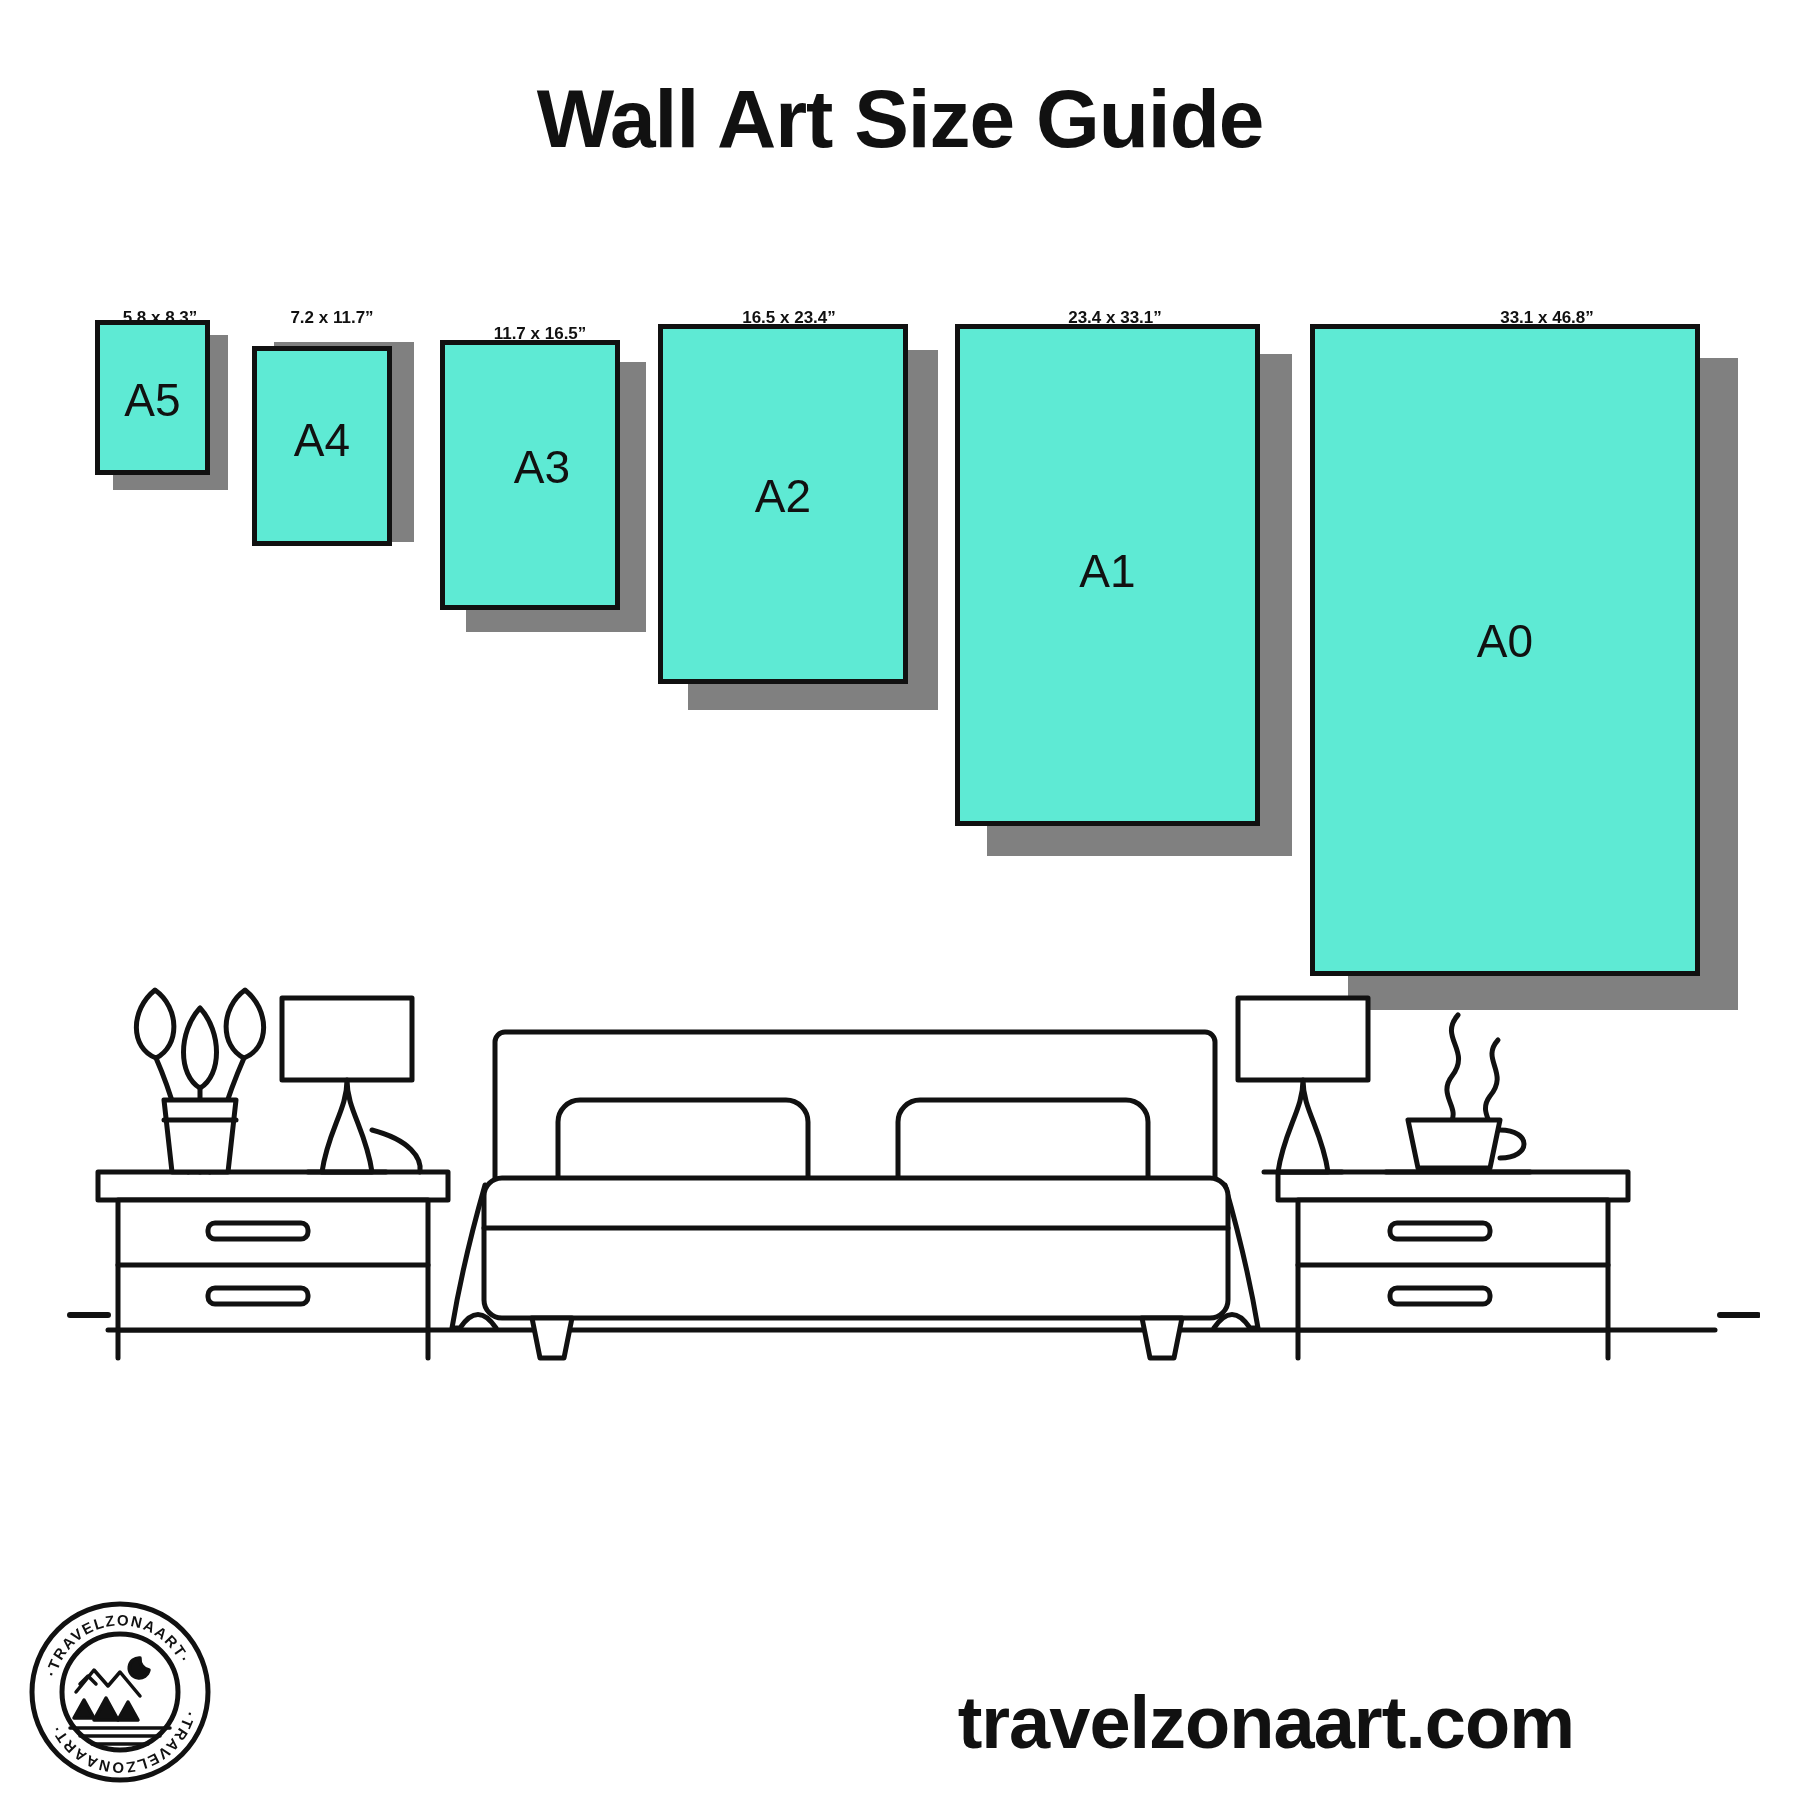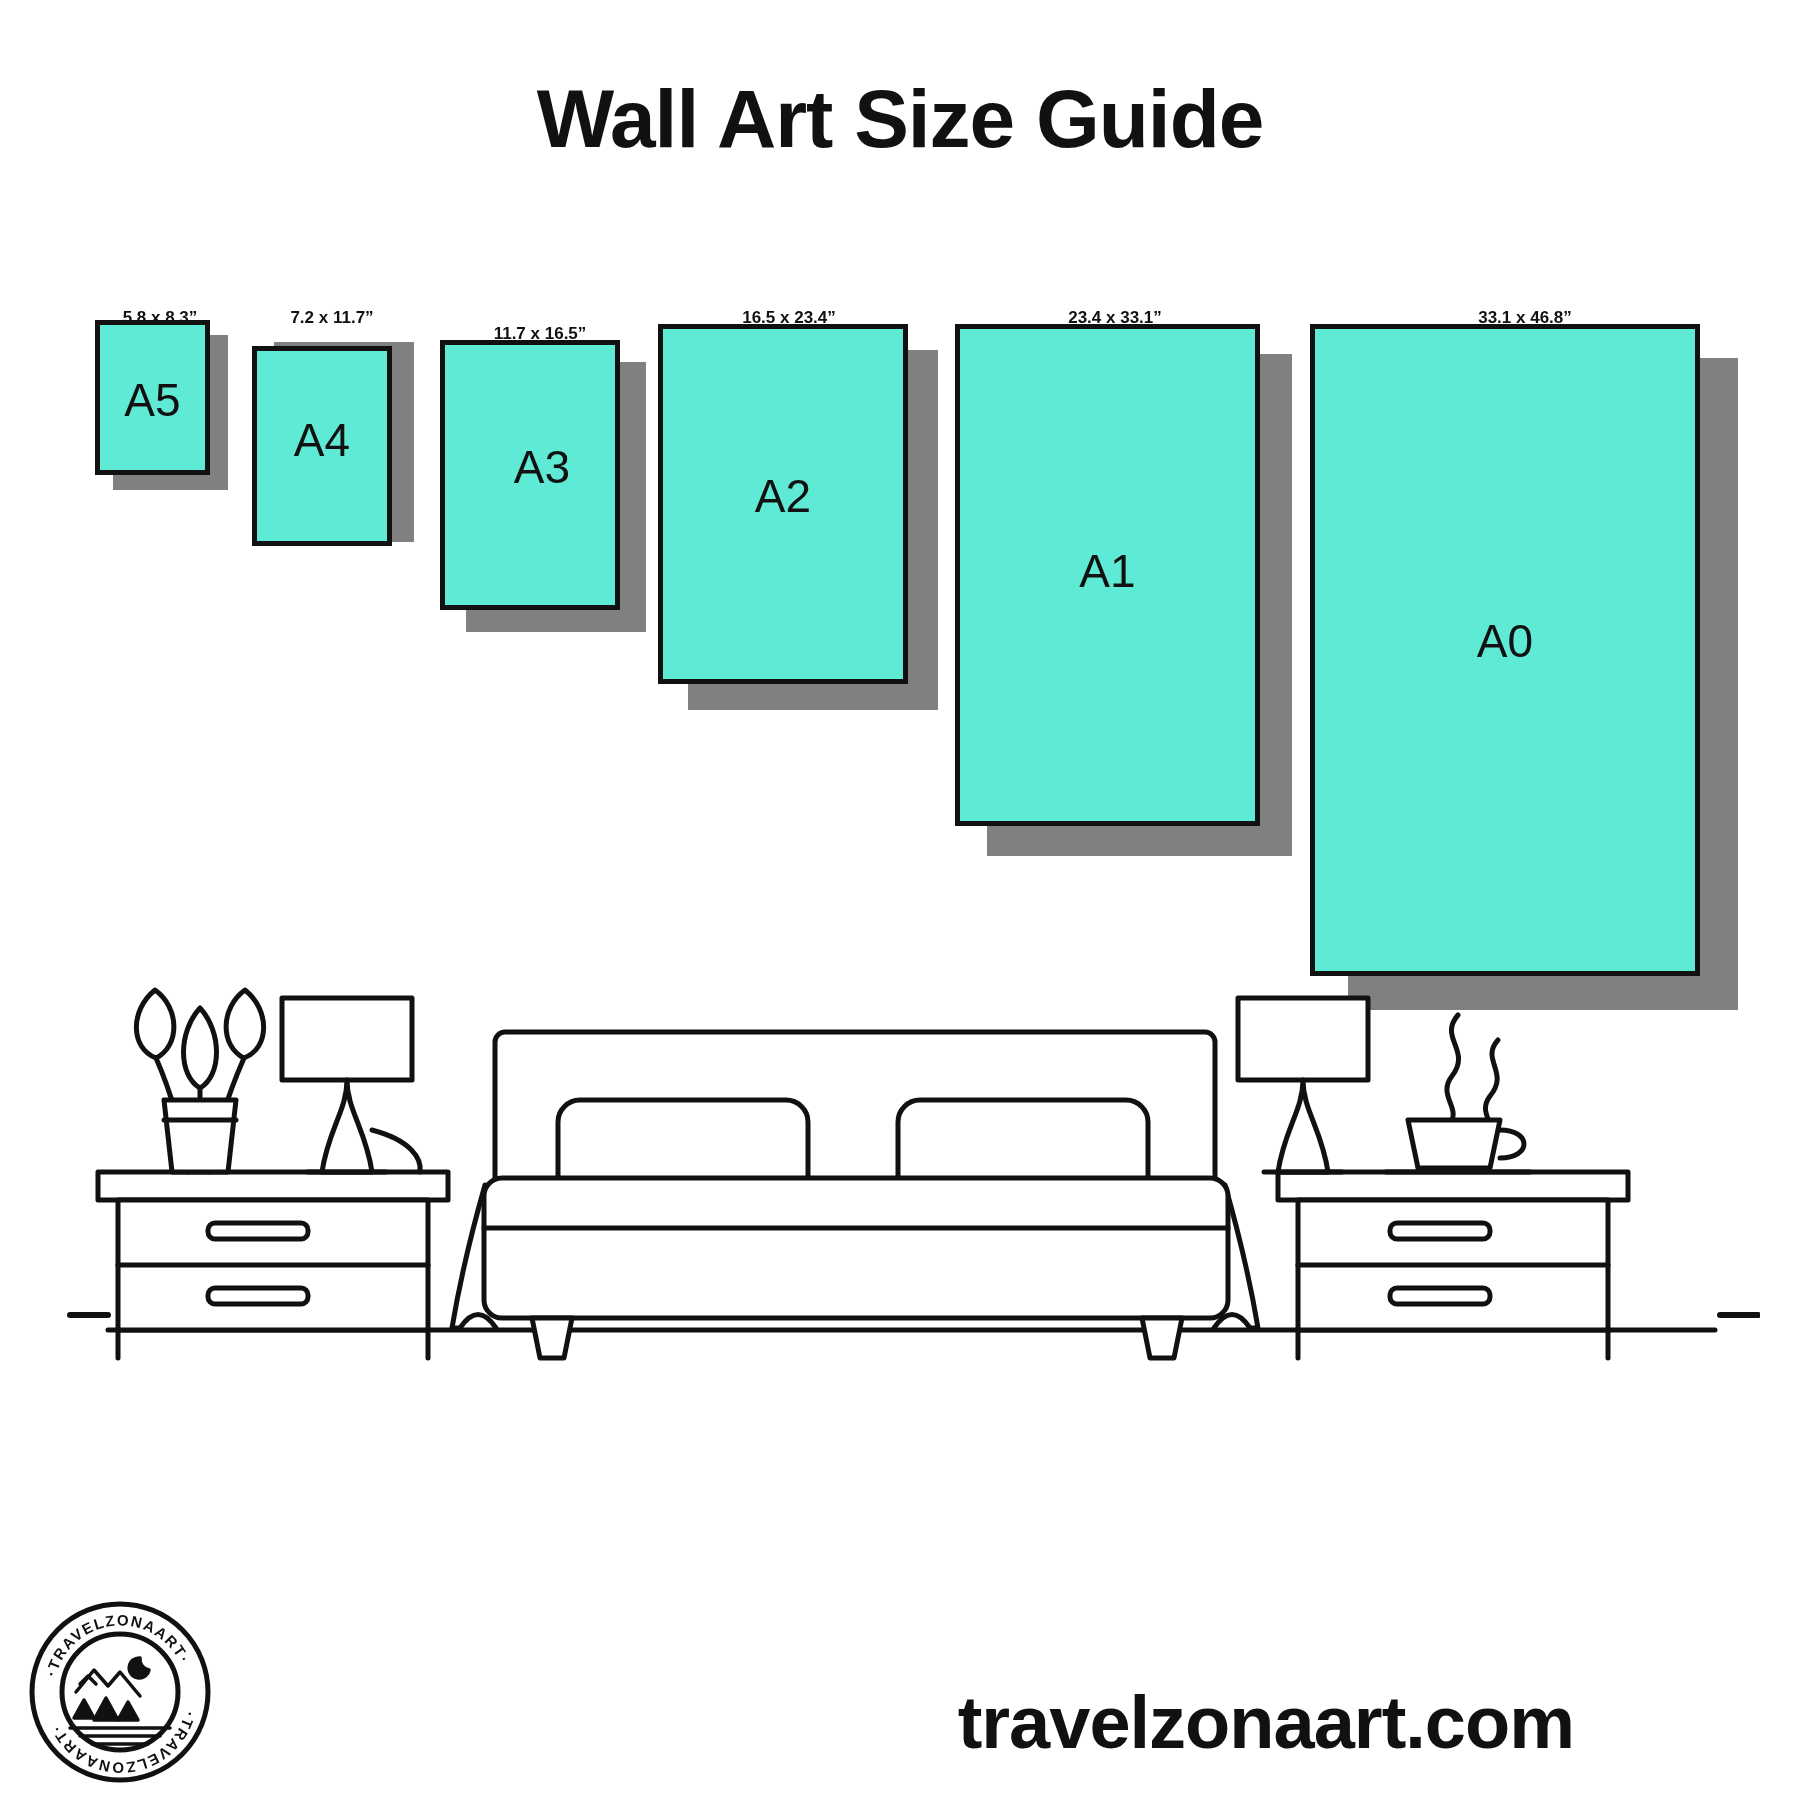--- a/index.html
+++ b/index.html
@@ -148,21 +148,21 @@
     </div>
 
     <div class="frame-group" style="left:955px; top:0px; width:320px; height:510px;">
       <div class="frame-caption" style="top:0px;">23.4 x 33.1”</div>
       <div class="frame-shadow" style="left:32px; top:74px; width:305px; height:502px;"></div>
       <div class="frame-box" style="left:0px; top:44px; width:305px; height:502px;">
         <div class="frame-label" style="top:215px;">A1</div>
       </div>
     </div>
 
-    <div class="frame-group" style="left:1310px; top:0px; width:430px; height:700px;">
+    <div class="frame-group" style="left:1310px; top:0px; width:430px; height:700px;padding-left:44px;">
       <div class="frame-caption" style="top:0px;">33.1 x 46.8”</div>
       <div class="frame-shadow" style="left:38px; top:78px; width:390px; height:652px;"></div>
       <div class="frame-box" style="left:0px; top:44px; width:390px; height:652px;">
         <div class="frame-label" style="top:285px;">A0</div>
       </div>
     </div>
 
   </div>
 
   <div id="furniture">

